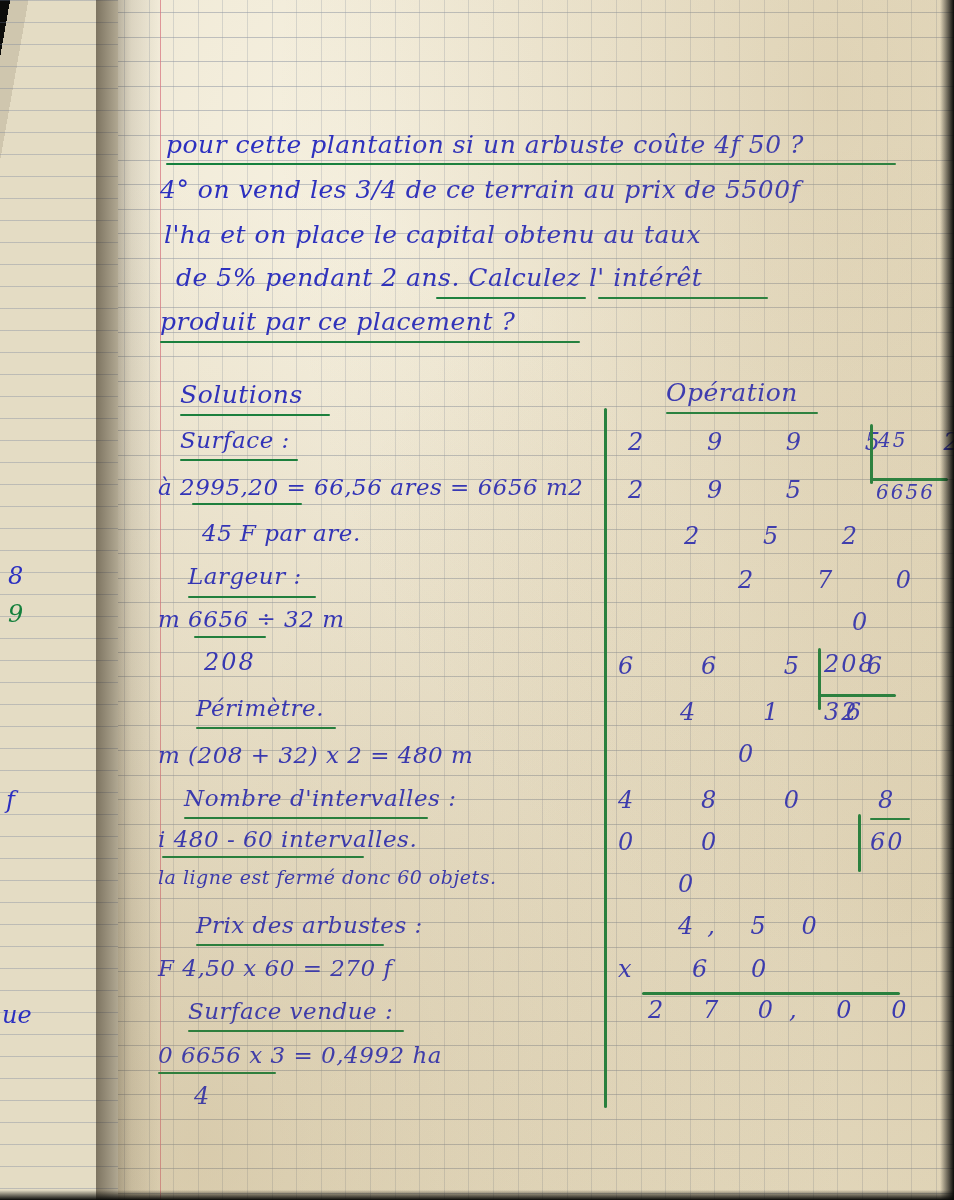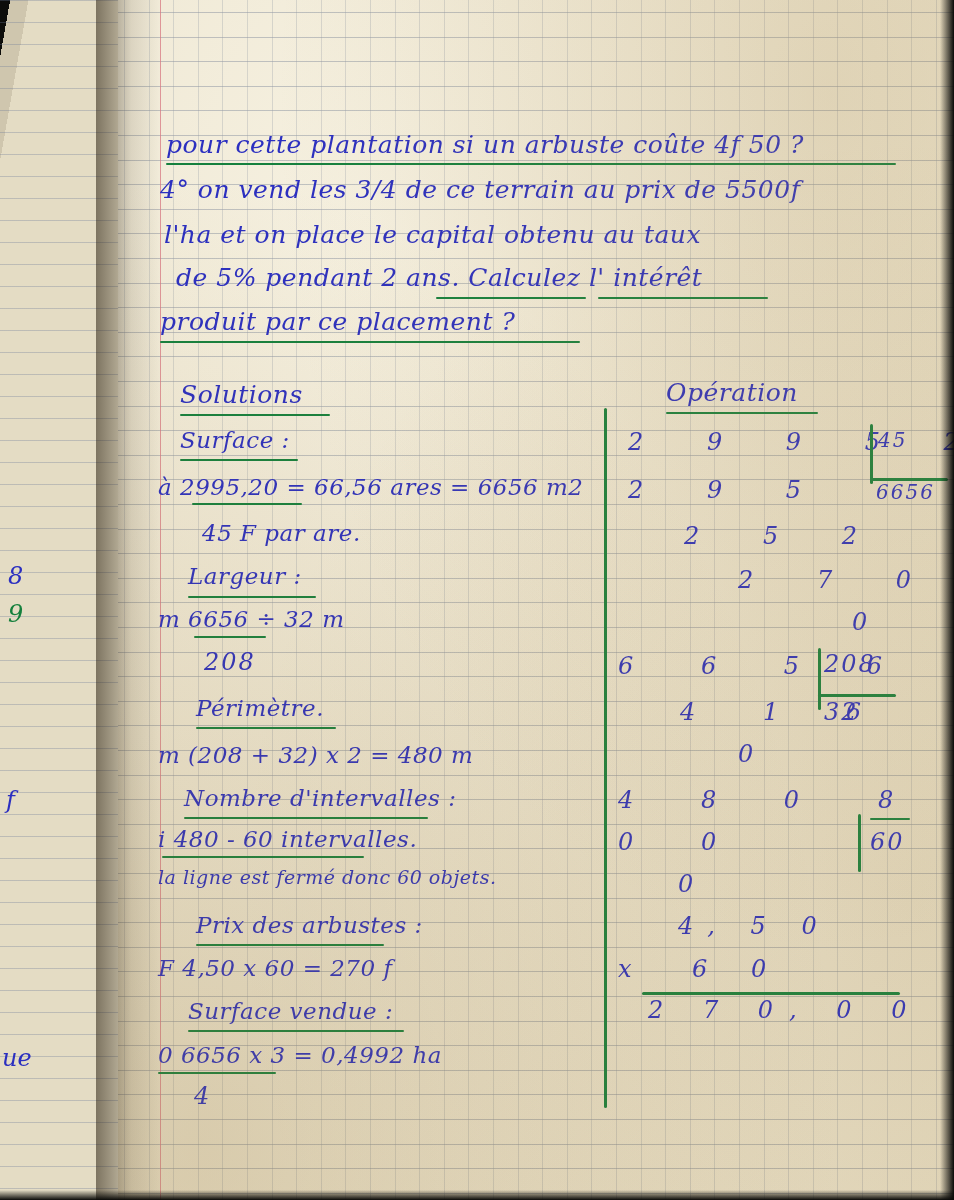--- a/index.html
+++ b/index.html
@@ -99,21 +99,21 @@
 <div id="page">
 
   <div class="top-edge"></div>
 
   <div class="left-page">
     <div class="lines"></div>
   </div>
   <div class="stray" style="left:8px;top:562px;">8</div>
   <div class="stray g" style="left:8px;top:600px;">9</div>
   <div class="stray" style="left:6px;top:786px;">f</div>
-  <div class="stray" style="left:2px;top:1044px;">ue</div>
+  <div class="stray" style="left:2px;top:1001px;">ue</div>
 
   <div class="sheet">
     <div class="grid"></div>
     <div class="margin-line"></div>
 
     <div class="hw big" style="left:48px;top:130px;">pour cette plantation si un arbuste coûte 4f 50 ?</div>
     <div class="uline" style="left:48px;top:163px;width:730px;"></div>
 
     <div class="hw big" style="left:42px;top:175px;">4° on vend les 3/4 de ce terrain au prix de 5500f</div>
 

